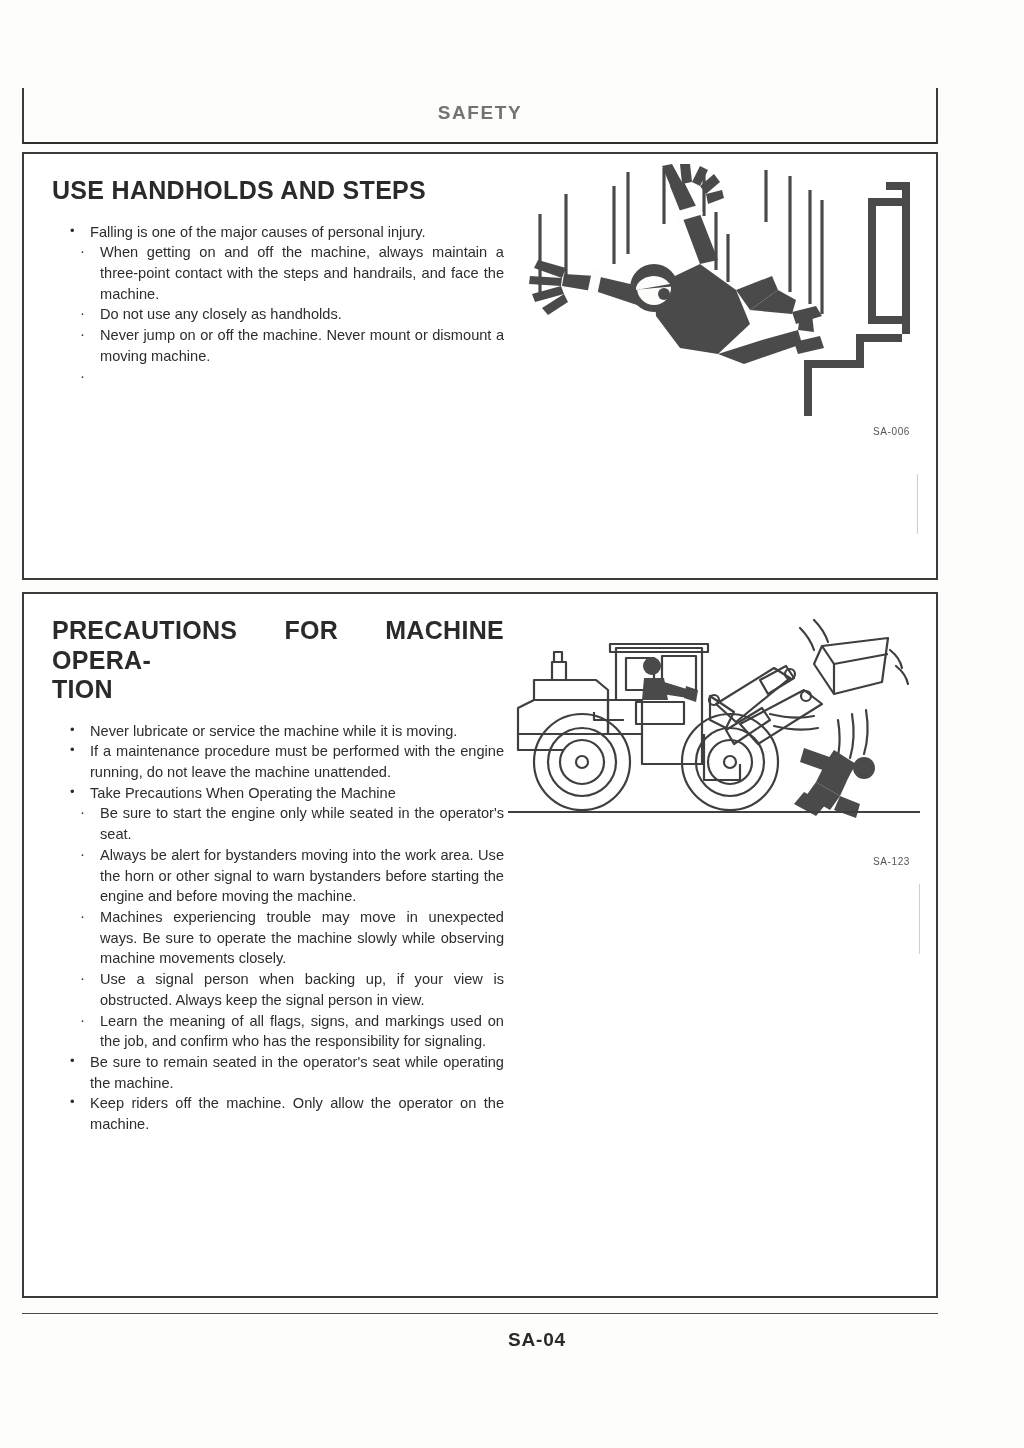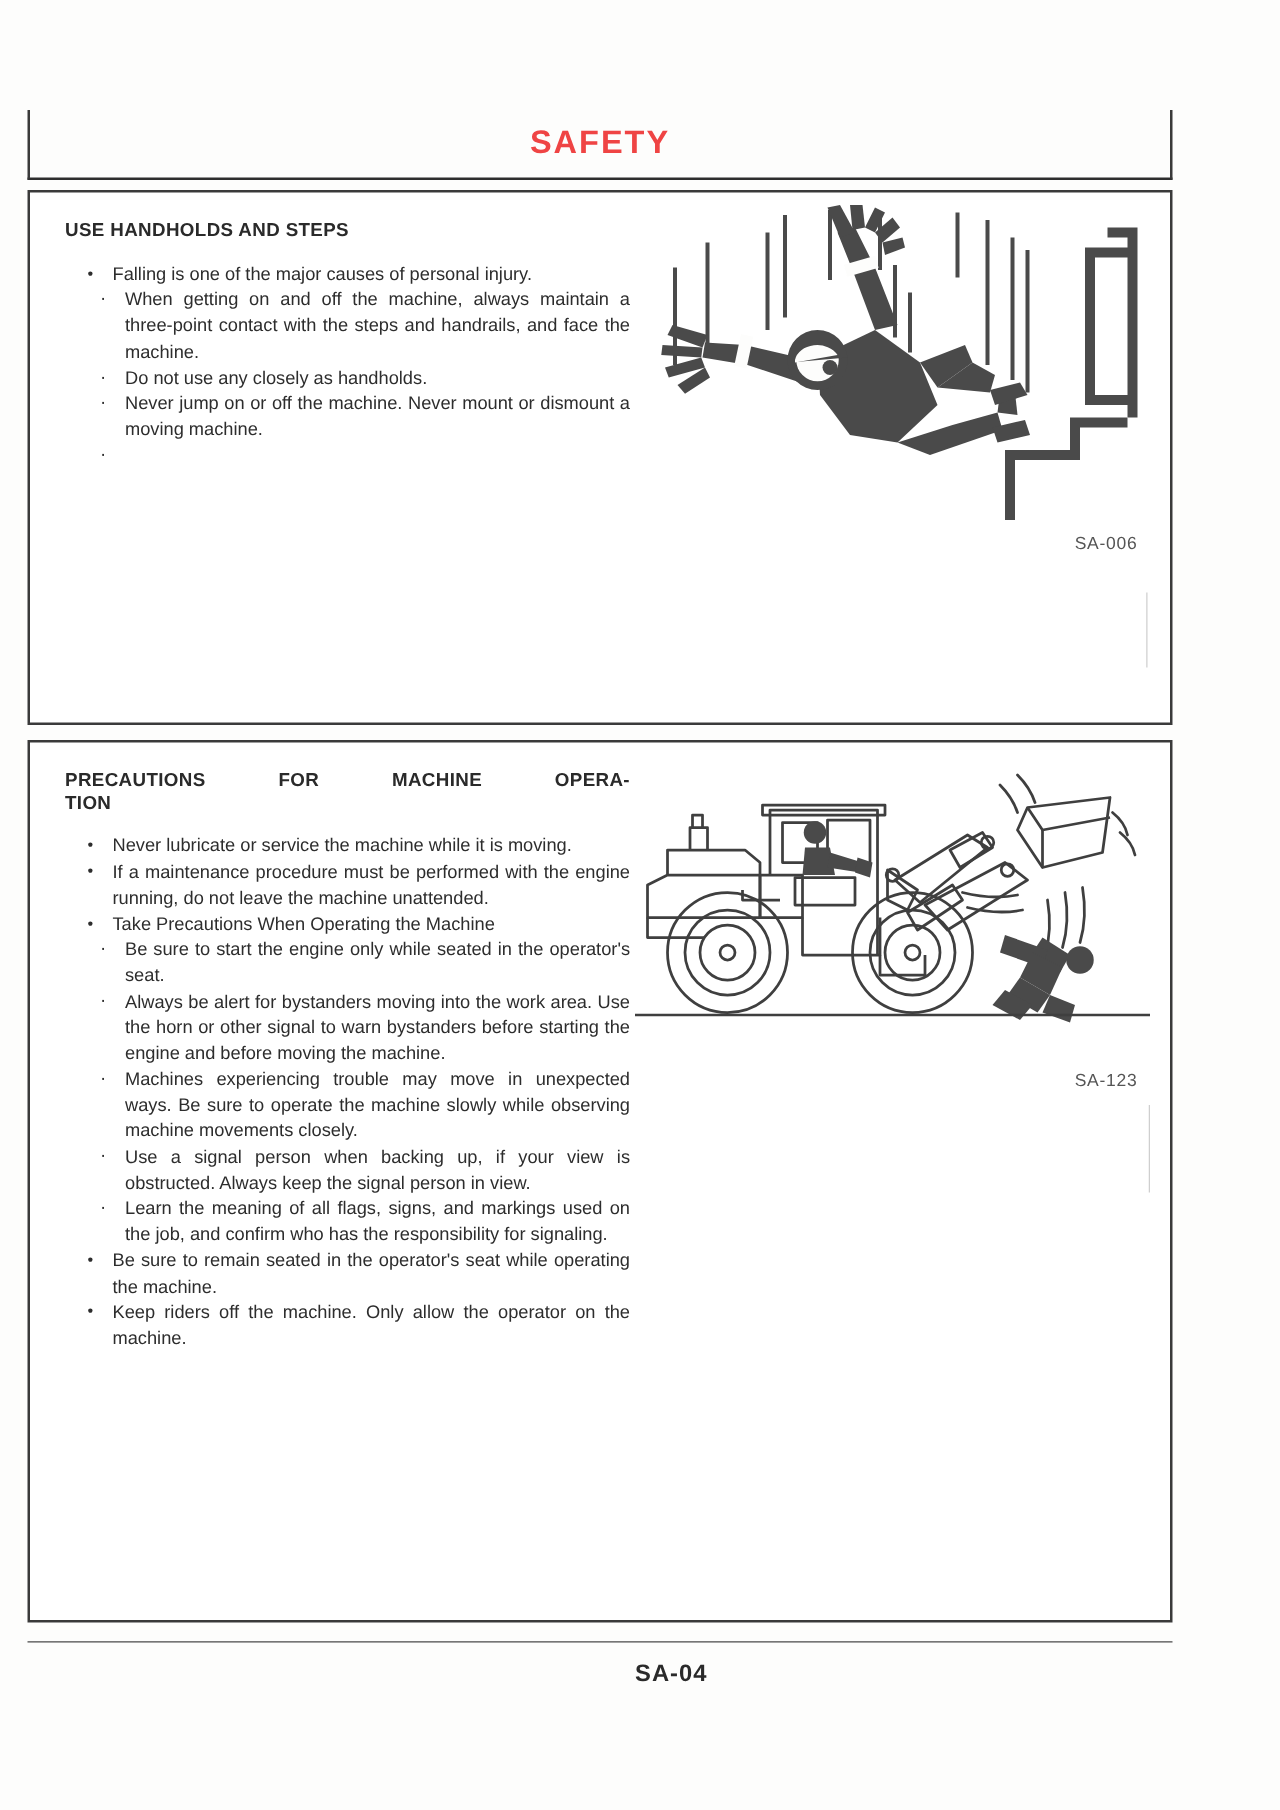--- a/index.html
+++ b/index.html
@@ -32,24 +32,24 @@
     height: 56px;
     border-left: 2px solid #3a3a3a;
     border-right: 2px solid #3a3a3a;
     border-bottom: 2.5px solid #2e2e2e;
     box-sizing: border-box;
     display: flex;
     align-items: center;
     justify-content: center;
   }
   .header-title {
-    font-size: 26px;
+    font-size: 19px;
     font-weight: bold;
     letter-spacing: 1.6px;
-    color: #ef4444;
+    color: #737373;
     transform: translateY(-2px);
   }
 
   
   .box {
     position: absolute;
     left: 22px;
     width: 916px;
     border: 2px solid #3a3a3a;
     box-sizing: border-box;
@@ -73,21 +73,21 @@
 
   .art-col {
     position: absolute;
     right: 8px;
     top: 10px;
     width: 424px;
   }
 
   h2.section-title {
     margin: 0 0 16px 0;
-    font-size: 15px;
+    font-size: 25px;
     font-weight: bold;
     letter-spacing: 0.3px;
     color: #2a2a2a;
     line-height: 1.18;
   }
   h2.section-title.justified {
     text-align: justify;
     text-align-last: justify;
     word-spacing: 2px;
   }
@@ -129,21 +129,21 @@
     top: -2px;
   }
   li.gap-before { margin-top: 20px; }
 
   
   .figure {
     position: relative;
   }
   .figure svg { display: block; }
   .fig-code {
-    font-size: 14px;
+    font-size: 10px;
     color: #555;
     letter-spacing: 0.6px;
     text-align: right;
     padding-right: 18px;
     margin-top: 2px;
   }
 
   
   .scan-rule {
     position: absolute;

